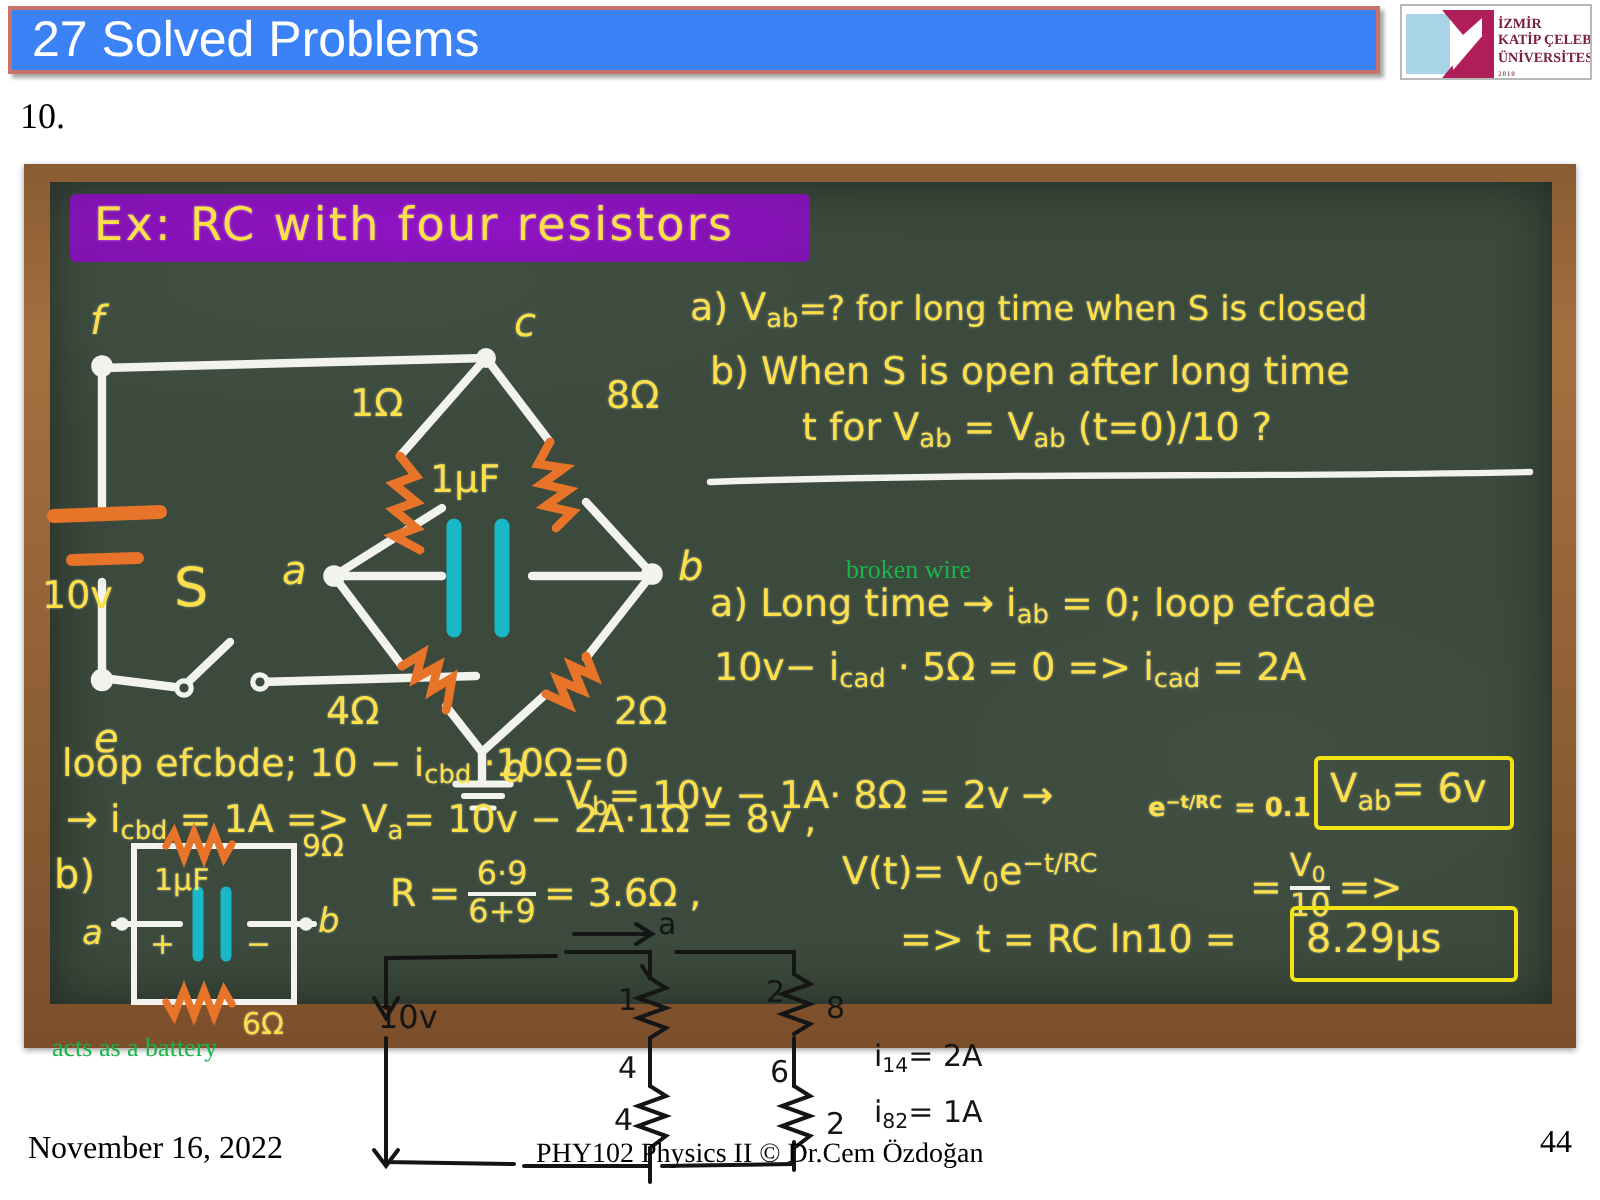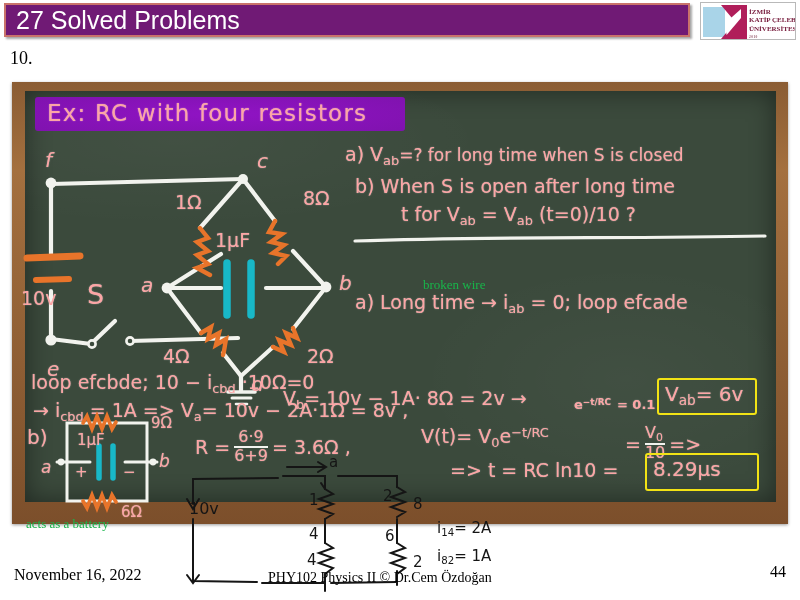--- a/index.html
+++ b/index.html
@@ -13,21 +13,21 @@
     position: relative;
     width: 800px; height: 600px;
     background: #ffffff;
   }
 
   
   #title-bar {
     position: absolute;
     left: 4px; top: 3px;
     width: 686px; height: 34px;
-    background: #701a75;
+    background: #3b82f6;
     border: 2px solid #c9736b;
     box-shadow: 2px 2px 2px rgba(0,0,0,0.35);
     box-sizing: border-box;
   }
   #title-text {
     position: absolute;
     left: 10px; top: 1px;
     font-family: "Liberation Sans", sans-serif;
     font-size: 25px;
     color: #ffffff;
@@ -102,21 +102,21 @@
   #chalk-dust {
     position: absolute; inset: 0;
     background:
       radial-gradient(ellipse 60% 30% at 20% 12%, rgba(255,255,255,0.035), transparent 70%),
       radial-gradient(ellipse 40% 40% at 80% 70%, rgba(255,255,255,0.03), transparent 70%);
     pointer-events: none;
   }
 
   .chalk {
     position: absolute;
-    color: #fca5a5;
+    color: #fde047;
     font-family: "DejaVu Sans", sans-serif;
     white-space: nowrap;
     text-shadow: 0 0 1.3px rgba(255,255,255,0.55);
   }
 
   
   #ex-band {
     position: absolute;
     left: 10px; top: 6px;
     width: 370px; height: 34px;
@@ -302,20 +302,23 @@
 
       <svg class="layer" viewBox="0 0 751 411" preserveAspectRatio="none">
         <path d="M330,150 C470,145 600,148 740,145" stroke="#f2f3ee" stroke-width="3.2" fill="none" stroke-linecap="round"></path>
       </svg>
 
       <div class="greentext" style="left:398px; top:186px;">broken wire</div>
 
       <div class="chalk" style="left:330px; top:200px; font-size:19px;">
         <span>a) Long time → i</span><span class="sub">ab</span><span> = 0;  loop efcade</span>
       </div>
+      <div class="chalk" style="left:332px; top:232px; font-size:19px;">
+        <span>10v− i</span><span class="sub">cad</span><span> · 5Ω = 0  =&gt; i</span><span class="sub">cad</span><span> = 2A</span>
+      </div>
 
       <div class="chalk" style="left:6px; top:280px; font-size:19px;">
         <span>loop efcbde;  10 − i</span><span class="sub">cbd</span><span> ·10Ω=0</span>
       </div>
       <div class="chalk" style="left:8px; top:308px; font-size:19px;">
         <span>→ i</span><span class="sub">cbd</span><span> = 1A   =&gt; V</span><span class="sub">a</span><span>= 10v − 2A·1Ω = 8v  ,</span>
       </div>
       <div class="chalk" style="left:258px; top:296px; font-size:19px;">
         <span>V</span><span class="sub">b</span><span>= 10v − 1A· 8Ω = 2v →</span>
       </div>

